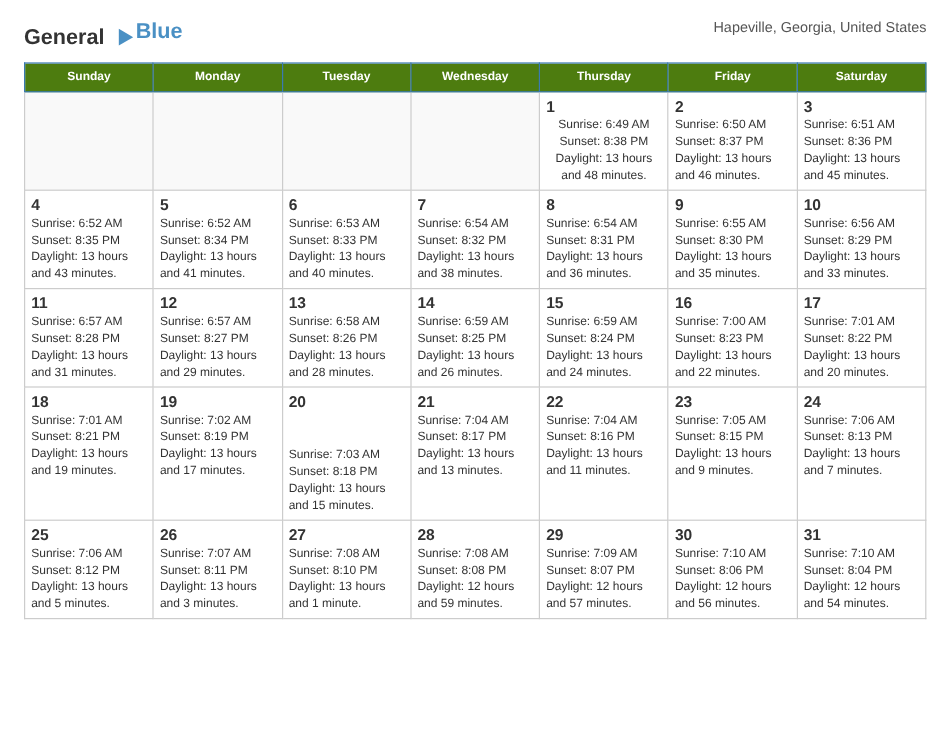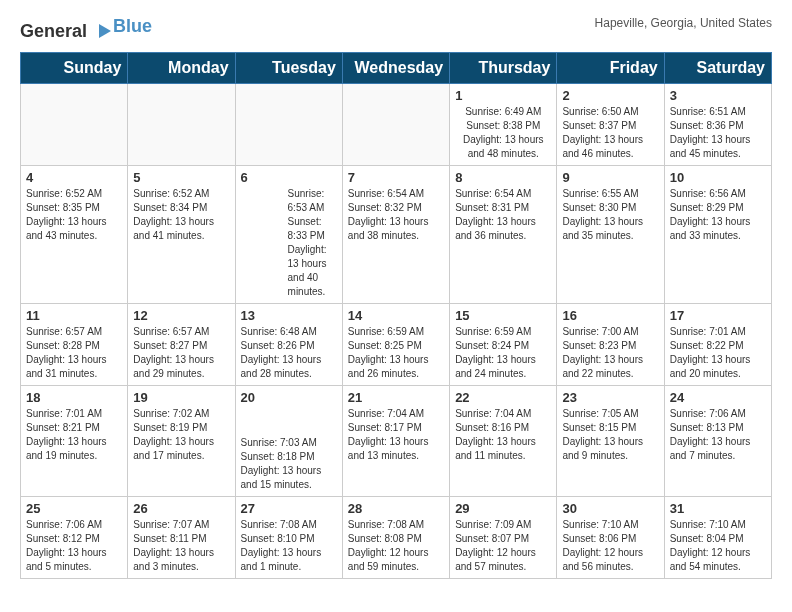--- a/index.html
+++ b/index.html
@@ -38,25 +38,25 @@
     .location-title {
       font-size: 12px;
       color: #555;
     }
     .calendar-table {
       width: 100%;
       border-collapse: collapse;
       table-layout: fixed;
     }
     .calendar-table th {
-      background-color: #0c4a6e;
+      background-color: #4d7c0f;
       color: #fff;
-      text-align: right;
+      text-align: center;
       padding: 6px 6px;
-      font-size: 16px;
+      font-size: 10px;
       font-weight: bold;
       border: 1px solid #3a7ab0;
     }
     .calendar-table td {
       border: 1px solid #ccc;
       vertical-align: top;
       padding: 4px 5px;
       height: 80px;
       background: #fff;
       font-size: 10.5px;
@@ -145,21 +145,21 @@
         </td>
         <td>
           <span class="day-number">5</span>
           <div class="cell-info" style="white-space: pre-line;">Sunrise: 6:52 AM
 Sunset: 8:34 PM
 Daylight: 13 hours
 and 41 minutes.</div>
         </td>
         <td>
           <span class="day-number">6</span>
-          <div class="cell-info" style="white-space: pre-line; margin-left: 47px;">Sunrise: 6:53 AM
+          <div class="cell-info" style="white-space: pre-line;">Sunrise: 6:53 AM
 Sunset: 8:33 PM
 Daylight: 13 hours
 and 40 minutes.</div>
         </td>
         <td>
           <span class="day-number">7</span>
           <div class="cell-info" style="white-space: pre-line;">Sunrise: 6:54 AM
 Sunset: 8:32 PM
 Daylight: 13 hours
 and 38 minutes.</div>
@@ -196,21 +196,21 @@
         </td>
         <td>
           <span class="day-number">12</span>
           <div class="cell-info" style="white-space: pre-line;">Sunrise: 6:57 AM
 Sunset: 8:27 PM
 Daylight: 13 hours
 and 29 minutes.</div>
         </td>
         <td>
           <span class="day-number">13</span>
-          <div class="cell-info" style="white-space: pre-line;">Sunrise: 6:48 AM
+          <div class="cell-info" style="white-space: pre-line;">Sunrise: 6:58 AM
 Sunset: 8:26 PM
 Daylight: 13 hours
 and 28 minutes.</div>
         </td>
         <td>
           <span class="day-number">14</span>
           <div class="cell-info" style="white-space: pre-line;">Sunrise: 6:59 AM
 Sunset: 8:25 PM
 Daylight: 13 hours
 and 26 minutes.</div>

